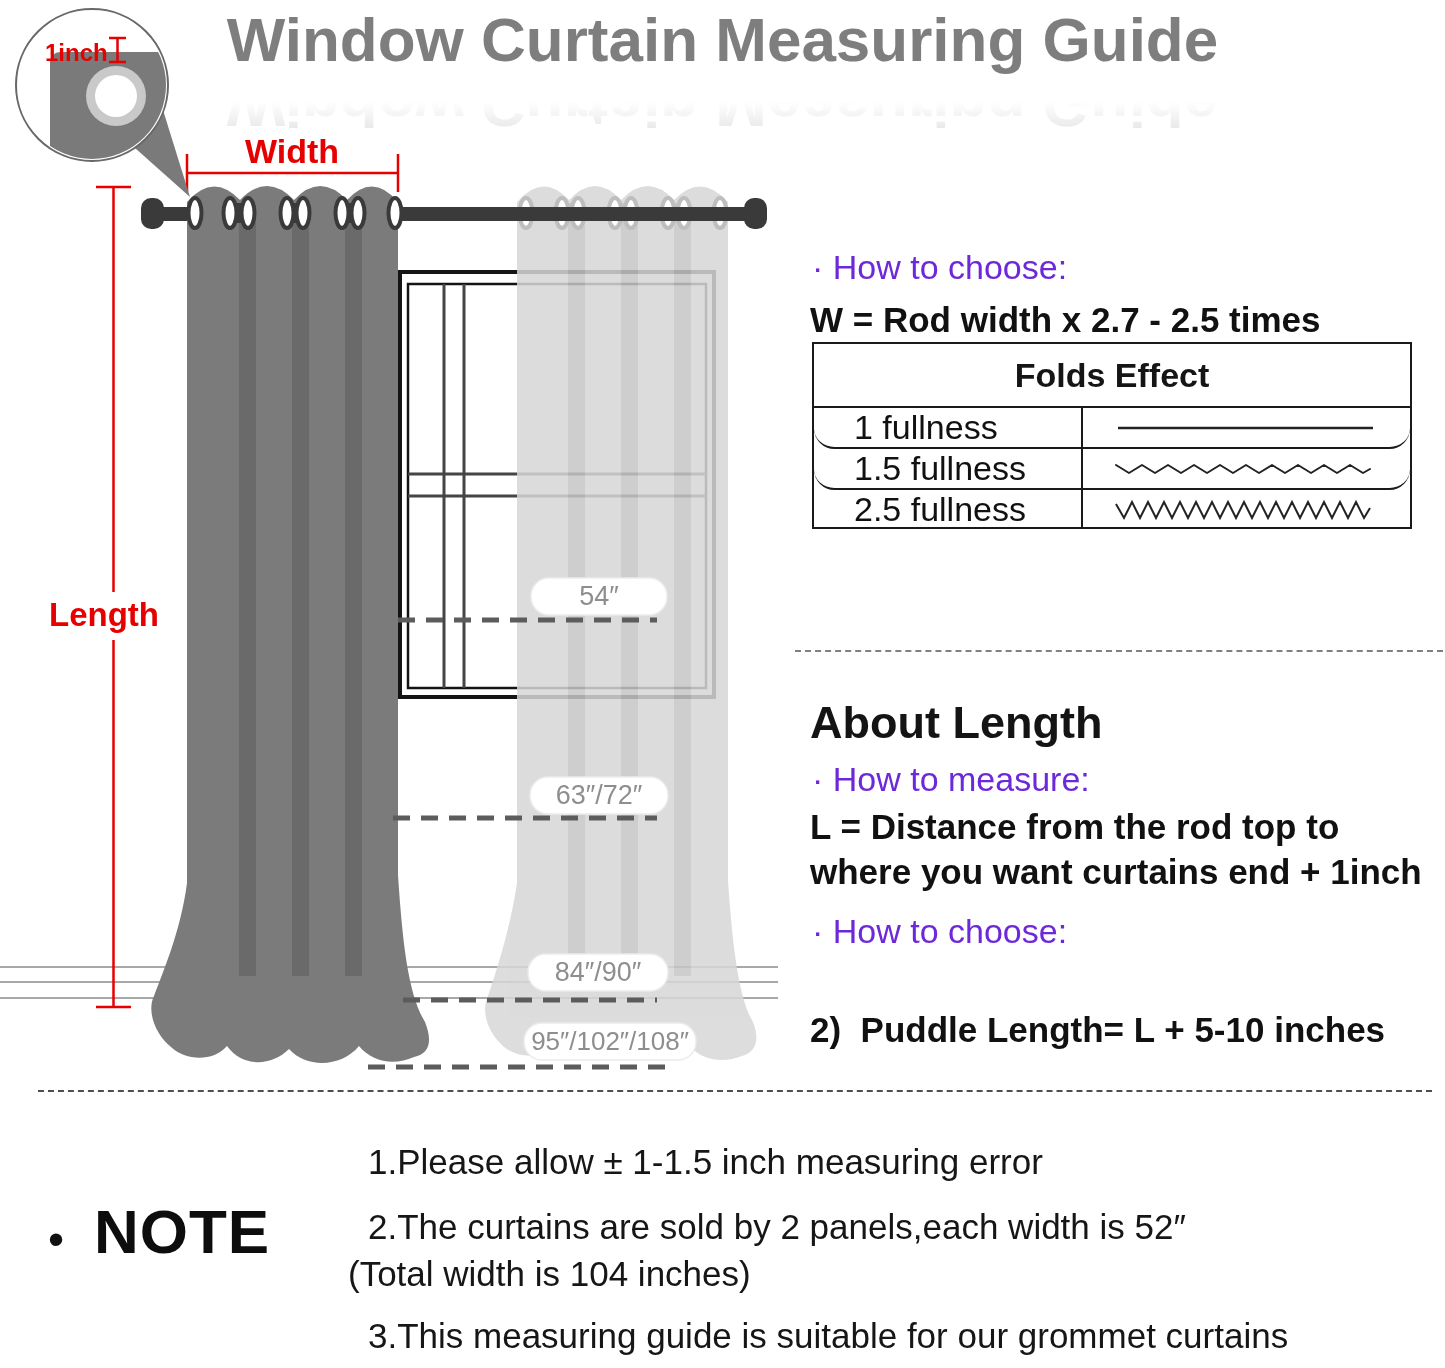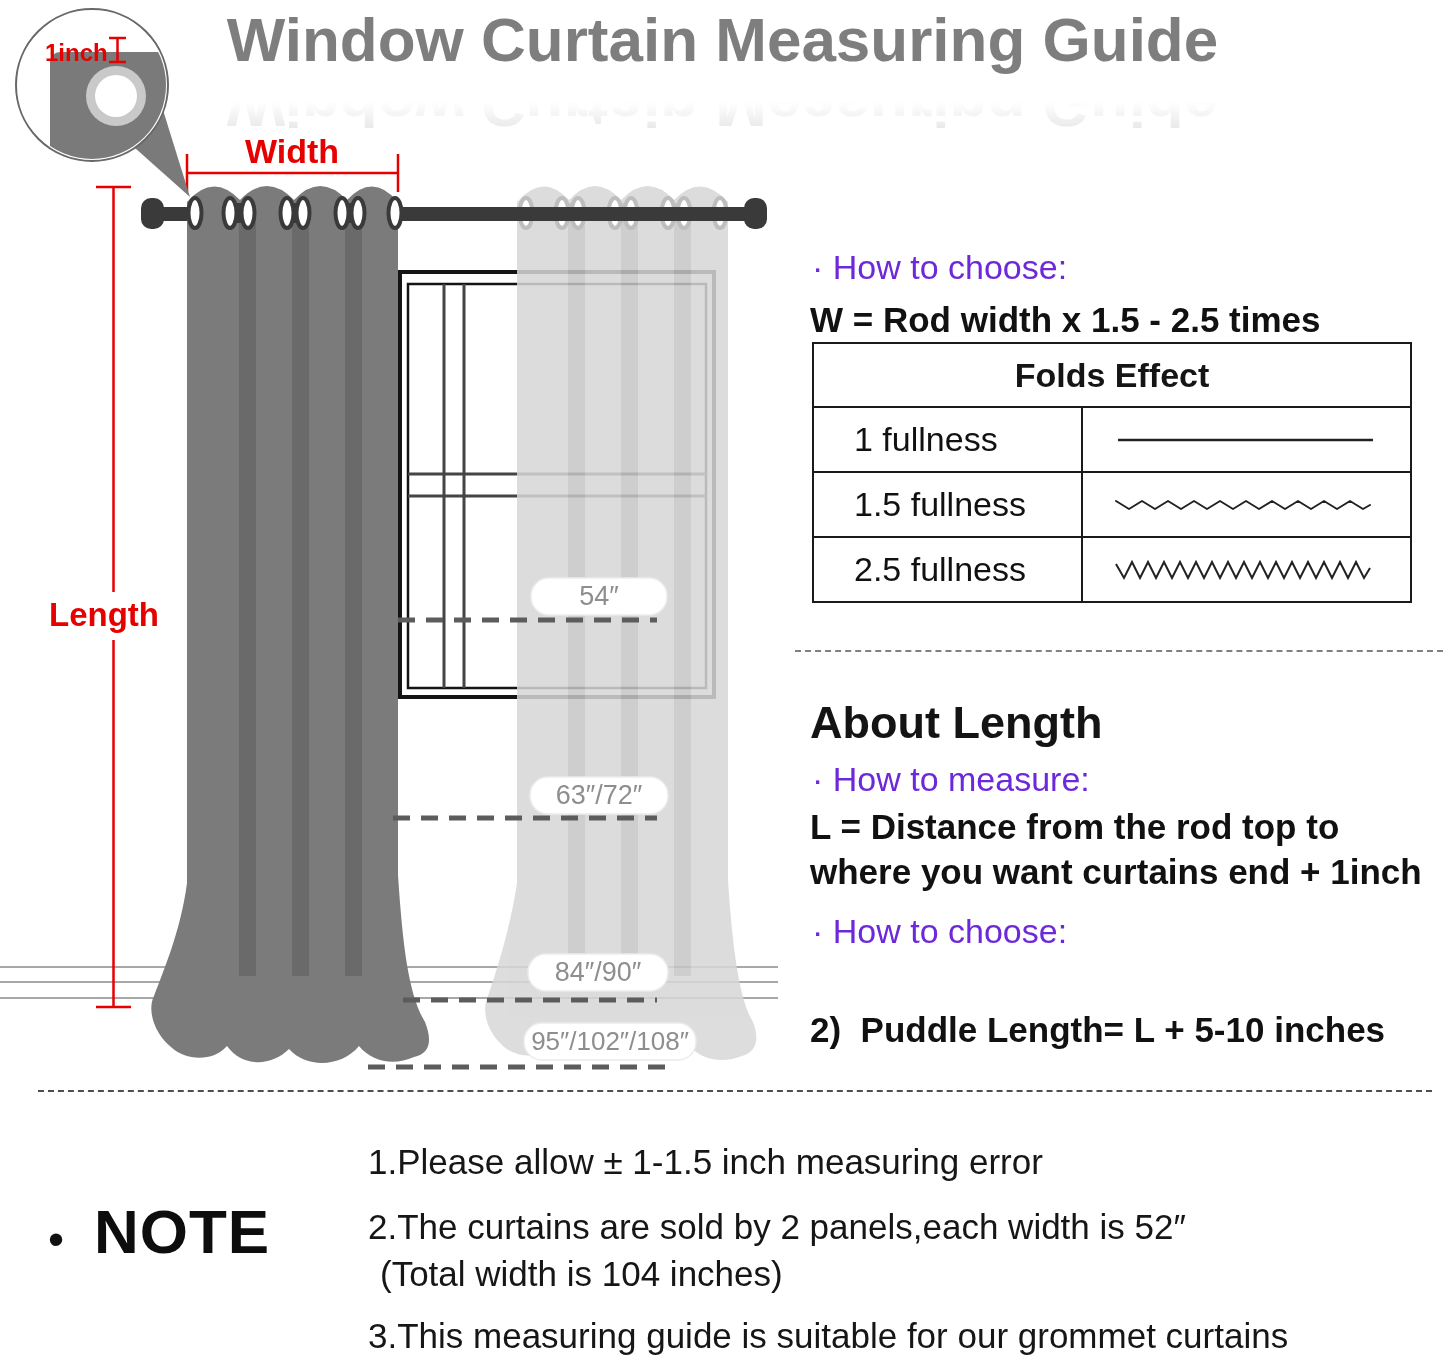--- a/index.html
+++ b/index.html
@@ -13,25 +13,25 @@
   .title-reflection{left:0;top:70px;width:1445px;text-align:center;font-size:62px;font-weight:700;
          color:#9a9a9a;transform:scaleY(-1);opacity:.32;
          -webkit-mask-image:linear-gradient(to bottom,#000 0%,transparent 55%);
          mask-image:linear-gradient(to bottom,#000 0%,transparent 55%);}
 
   
   .section-heading{font-size:45px;font-weight:700;color:#141414;}
   .how-line{font-size:34px;font-weight:400;color:#6d28d9;}
   .formula{font-size:35px;font-weight:700;color:#111;white-space:pre;}
 
-  .folds-table{left:812px;top:342px;width:600px;height:261px;border:2.5px solid #1a1a1a;
+  .folds-table{left:812px;top:342px;width:600px;height:187px;border:2.5px solid #1a1a1a;
                box-sizing:border-box;display:flex;flex-direction:column;text-align:right;}
   .ft-header{flex:0 0 64px;border-bottom:2px solid #1a1a1a;display:flex;align-items:center;
              justify-content:center;font-size:34px;font-weight:700;box-sizing:border-box;}
-  .ft-row{flex:1 1 auto;display:flex;border-bottom:2px solid #1a1a1a;box-sizing:border-box;}
+  .ft-row{flex:1 1 auto;display:flex;border-bottom:2px solid #1a1a1a;box-sizing:border-box;border-radius:26px;}
   .ft-row:last-child{border-bottom:none;}
   .ft-label{flex:0 0 269px;border-right:2px solid #1a1a1a;display:flex;align-items:center;
             padding-left:40px;font-size:34px;color:#111;box-sizing:border-box;}
   .ft-value{flex:1 1 auto;display:flex;align-items:center;padding-left:25px;}
 
   .dashed-sep{border-top:2px dashed #808080;height:0;}
   .dashed-bottom{border-top:2px dashed #4f4f4f;height:0;}
 
   .note-bullet{font-size:46px;color:#111;}
   .note-word{font-size:62px;font-weight:700;color:#0d0d0d;letter-spacing:1px;text-align:right;}
@@ -171,21 +171,21 @@
       <text x="45" y="61" font-size="24" font-weight="700" fill="#e60000">1inch</text>
       <g stroke="#e60000" stroke-width="2.5">
         <line x1="109" y1="38" x2="126" y2="38"></line>
         <line x1="117.5" y1="38" x2="117.5" y2="62"></line>
         <line x1="109" y1="62" x2="126" y2="62"></line>
       </g>
     </g>
   </svg>
 
   <div class="abs how-line" style="left:812px;top:248px;">· How to choose:</div>
-  <div class="abs formula" style="left:810px;top:300px;">W = Rod width x 1.5 - 2.5 times</div>
+  <div class="abs formula" style="left:810px;top:300px;">W = Rod width x 2.7 - 2.5 times</div>
 
   <div class="abs folds-table">
     <div class="ft-header">Folds Effect</div>
     <div class="ft-row">
       <div class="ft-label">1 fullness</div>
       <div class="ft-value">
         <svg width="280" height="32">
           <line x1="10" y1="16" x2="265" y2="16" stroke="#222" stroke-width="2.5"></line>
         </svg>
       </div>
@@ -216,16 +216,16 @@
   <div class="abs formula" style="left:810px;top:852px;">where you want curtains end + 1inch</div>
   <div class="abs how-line" style="left:812px;top:912px;">· How to choose:</div>
   <div class="abs formula" style="left:810px;top:1010px;">2)  Puddle Length= L + 5-10 inches</div>
 
   <div class="abs dashed-bottom" style="left:38px;top:1090px;width:1394px;"></div>
 
   <div class="abs note-bullet" style="left:48px;top:1212px;">•</div>
   <div class="abs note-word" style="left:94px;top:1196px;">NOTE</div>
   <div class="abs note-item" style="left:368px;top:1142px;">1.Please allow ± 1-1.5 inch measuring error</div>
   <div class="abs note-item" style="left:368px;top:1207px;">2.The curtains are sold by 2 panels,each width is 52″</div>
-  <div class="abs note-item" style="left:380px;top:1254px;">(Total width is 104 inches)</div>
+  <div class="abs note-item" style="left:348px;top:1254px;">(Total width is 104 inches)</div>
   <div class="abs note-item" style="left:368px;top:1316px;">3.This measuring guide is suitable for our grommet curtains</div>
 
 </div>
 
 </body></html>

